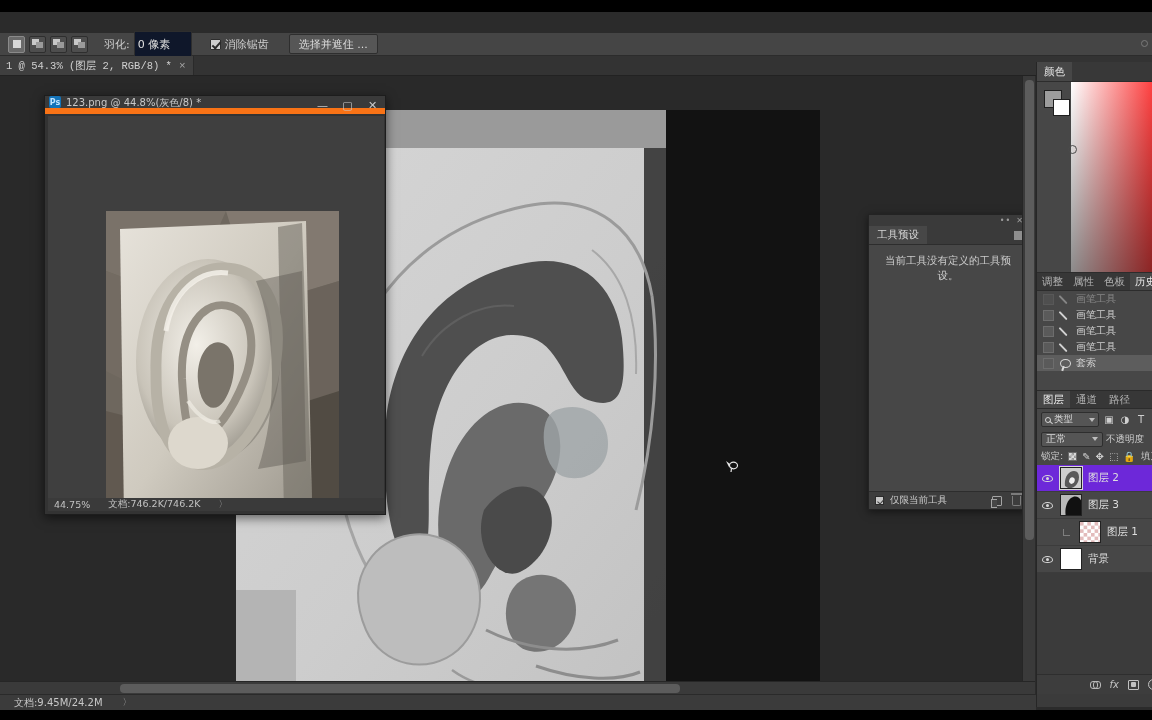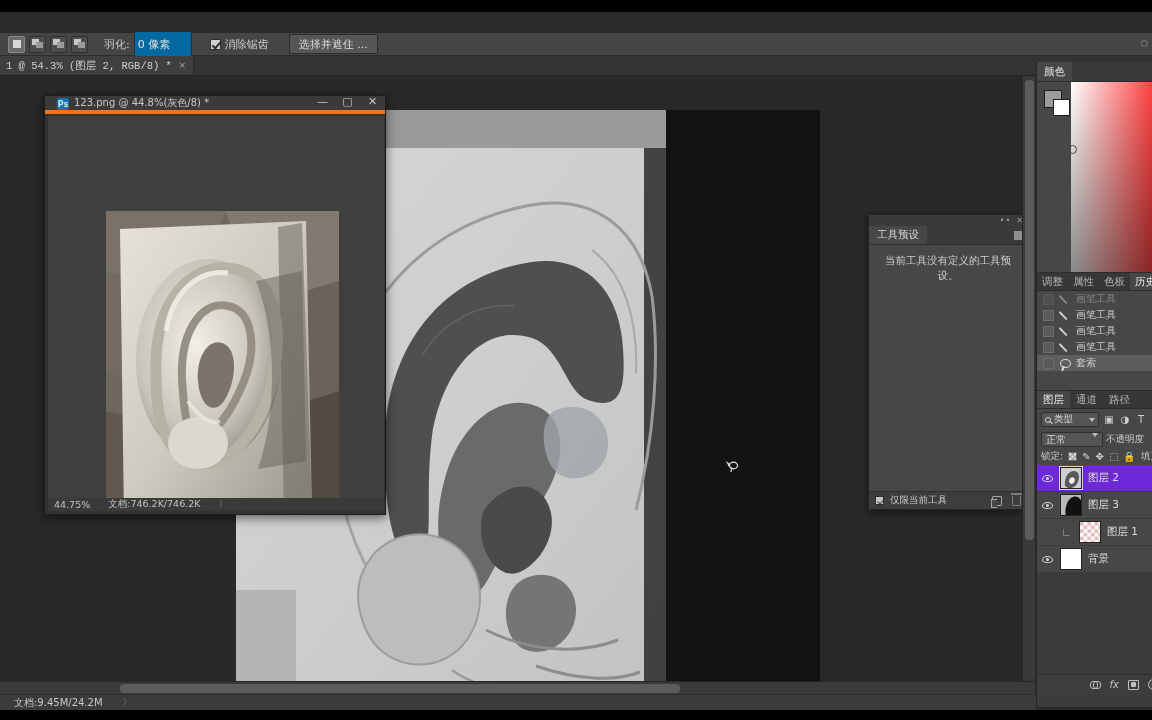--- a/index.html
+++ b/index.html
@@ -52,21 +52,21 @@
   .sel-btn.active { background: #6a6a6a; border-color: #8a8a8a; }
   .sq-solid { width: 8px; height: 8px; background: #d8d8d8; }
   .sq-pair { position: relative; width: 11px; height: 10px; }
   .sq-pair i {
     position: absolute; width: 7px; height: 6px; background: #c8c8c8; display: block;
   }
   .sq-pair i:nth-child(1) { left: 0; top: 0; }
   .sq-pair i:nth-child(2) { left: 4px; top: 3px; background: #9a9a9a; }
   .opt-label { font-size: 11px; color: #cfcfcf; margin-left: 12px; white-space: nowrap; }
   .opt-input {
-    width: 58px; height: 26px; background: #0369a1; border: 1px solid #2e2e2e;
+    width: 58px; height: 26px; background: #0f172a; border: 1px solid #2e2e2e;
     color: #e0e0e0; font-size: 11px; padding: 0 3px; line-height: 14px;
     font-family: "DejaVu Sans", "Liberation Sans", sans-serif;
   }
   .opt-check {
     display: flex; align-items: center; gap: 4px; margin-left: 14px;
   }
   .chkbox {
     width: 11px; height: 11px; background: #cfcfcf; border: 1px solid #2e2e2e;
     position: relative; border-radius: 1px;
   }
@@ -137,22 +137,22 @@
   }
 
   
   .float-win {
     position: absolute; left: 44px; top: 95px; width: 342px; height: 420px;
     background: #333333;
     border: 1px solid #1d1d1d;
     box-shadow: 0 3px 10px rgba(0,0,0,.55);
   }
   .fw-title {
-    height: 18px; background: #3a3a3a; display: flex; align-items: flex-end;
-    padding-left: 12px; gap: 5px; border-bottom: 4px solid #f97316;
+    height: 18px; background: #3a3a3a; display: flex; align-items: flex-start;
+    padding-left: 4px; gap: 5px; border-bottom: 6px solid #f97316;
   }
   .fw-icon {
     width: 12px; height: 12px; background: #1473b8; border-radius: 2px;
     display: flex; align-items: center; justify-content: center;
     font-size: 8px; color: #bfe3ff; font-weight: bold;
   }
   .fw-name { font-size: 10px; color: #c8c8c8; white-space: nowrap; }
   .fw-btns { margin-left: auto; display: flex; }
   .fw-btn {
     width: 25px; height: 18px; display: flex; align-items: center;
@@ -347,21 +347,21 @@
     margin-left: auto; width: 0; height: 0; border-left: 3px solid transparent;
     border-right: 3px solid transparent; border-top: 4px solid #bdbdbd;
   }
   .fico { font-size: 10px; color: #cfcfcf; width: 12px; text-align: center; }
   .lay-blend {
     height: 18px; background: #474747; display: flex; align-items: center;
     gap: 3px; padding: 0 4px;
   }
   .blend-sel {
     width: 62px; height: 15px; background: #555; border: 1px solid #2e2e2e;
-    display: flex; align-items: flex-start; padding: 0 4px; font-size: 10px;
+    display: flex; align-items: center; padding: 0 4px; font-size: 10px;
     color: #dcdcdc; border-radius: 2px;
   }
   .op-label { font-size: 9.5px; color: #cfcfcf; white-space: nowrap; }
   .lay-lock {
     height: 17px; background: #474747; display: flex; align-items: center;
     gap: 5px; padding: 0 4px; font-size: 9.5px; color: #cbcbcb;
   }
   .lock-i { font-size: 10px; color: #d0d0d0; }
   .checker-mini {
     width: 9px; height: 9px;

